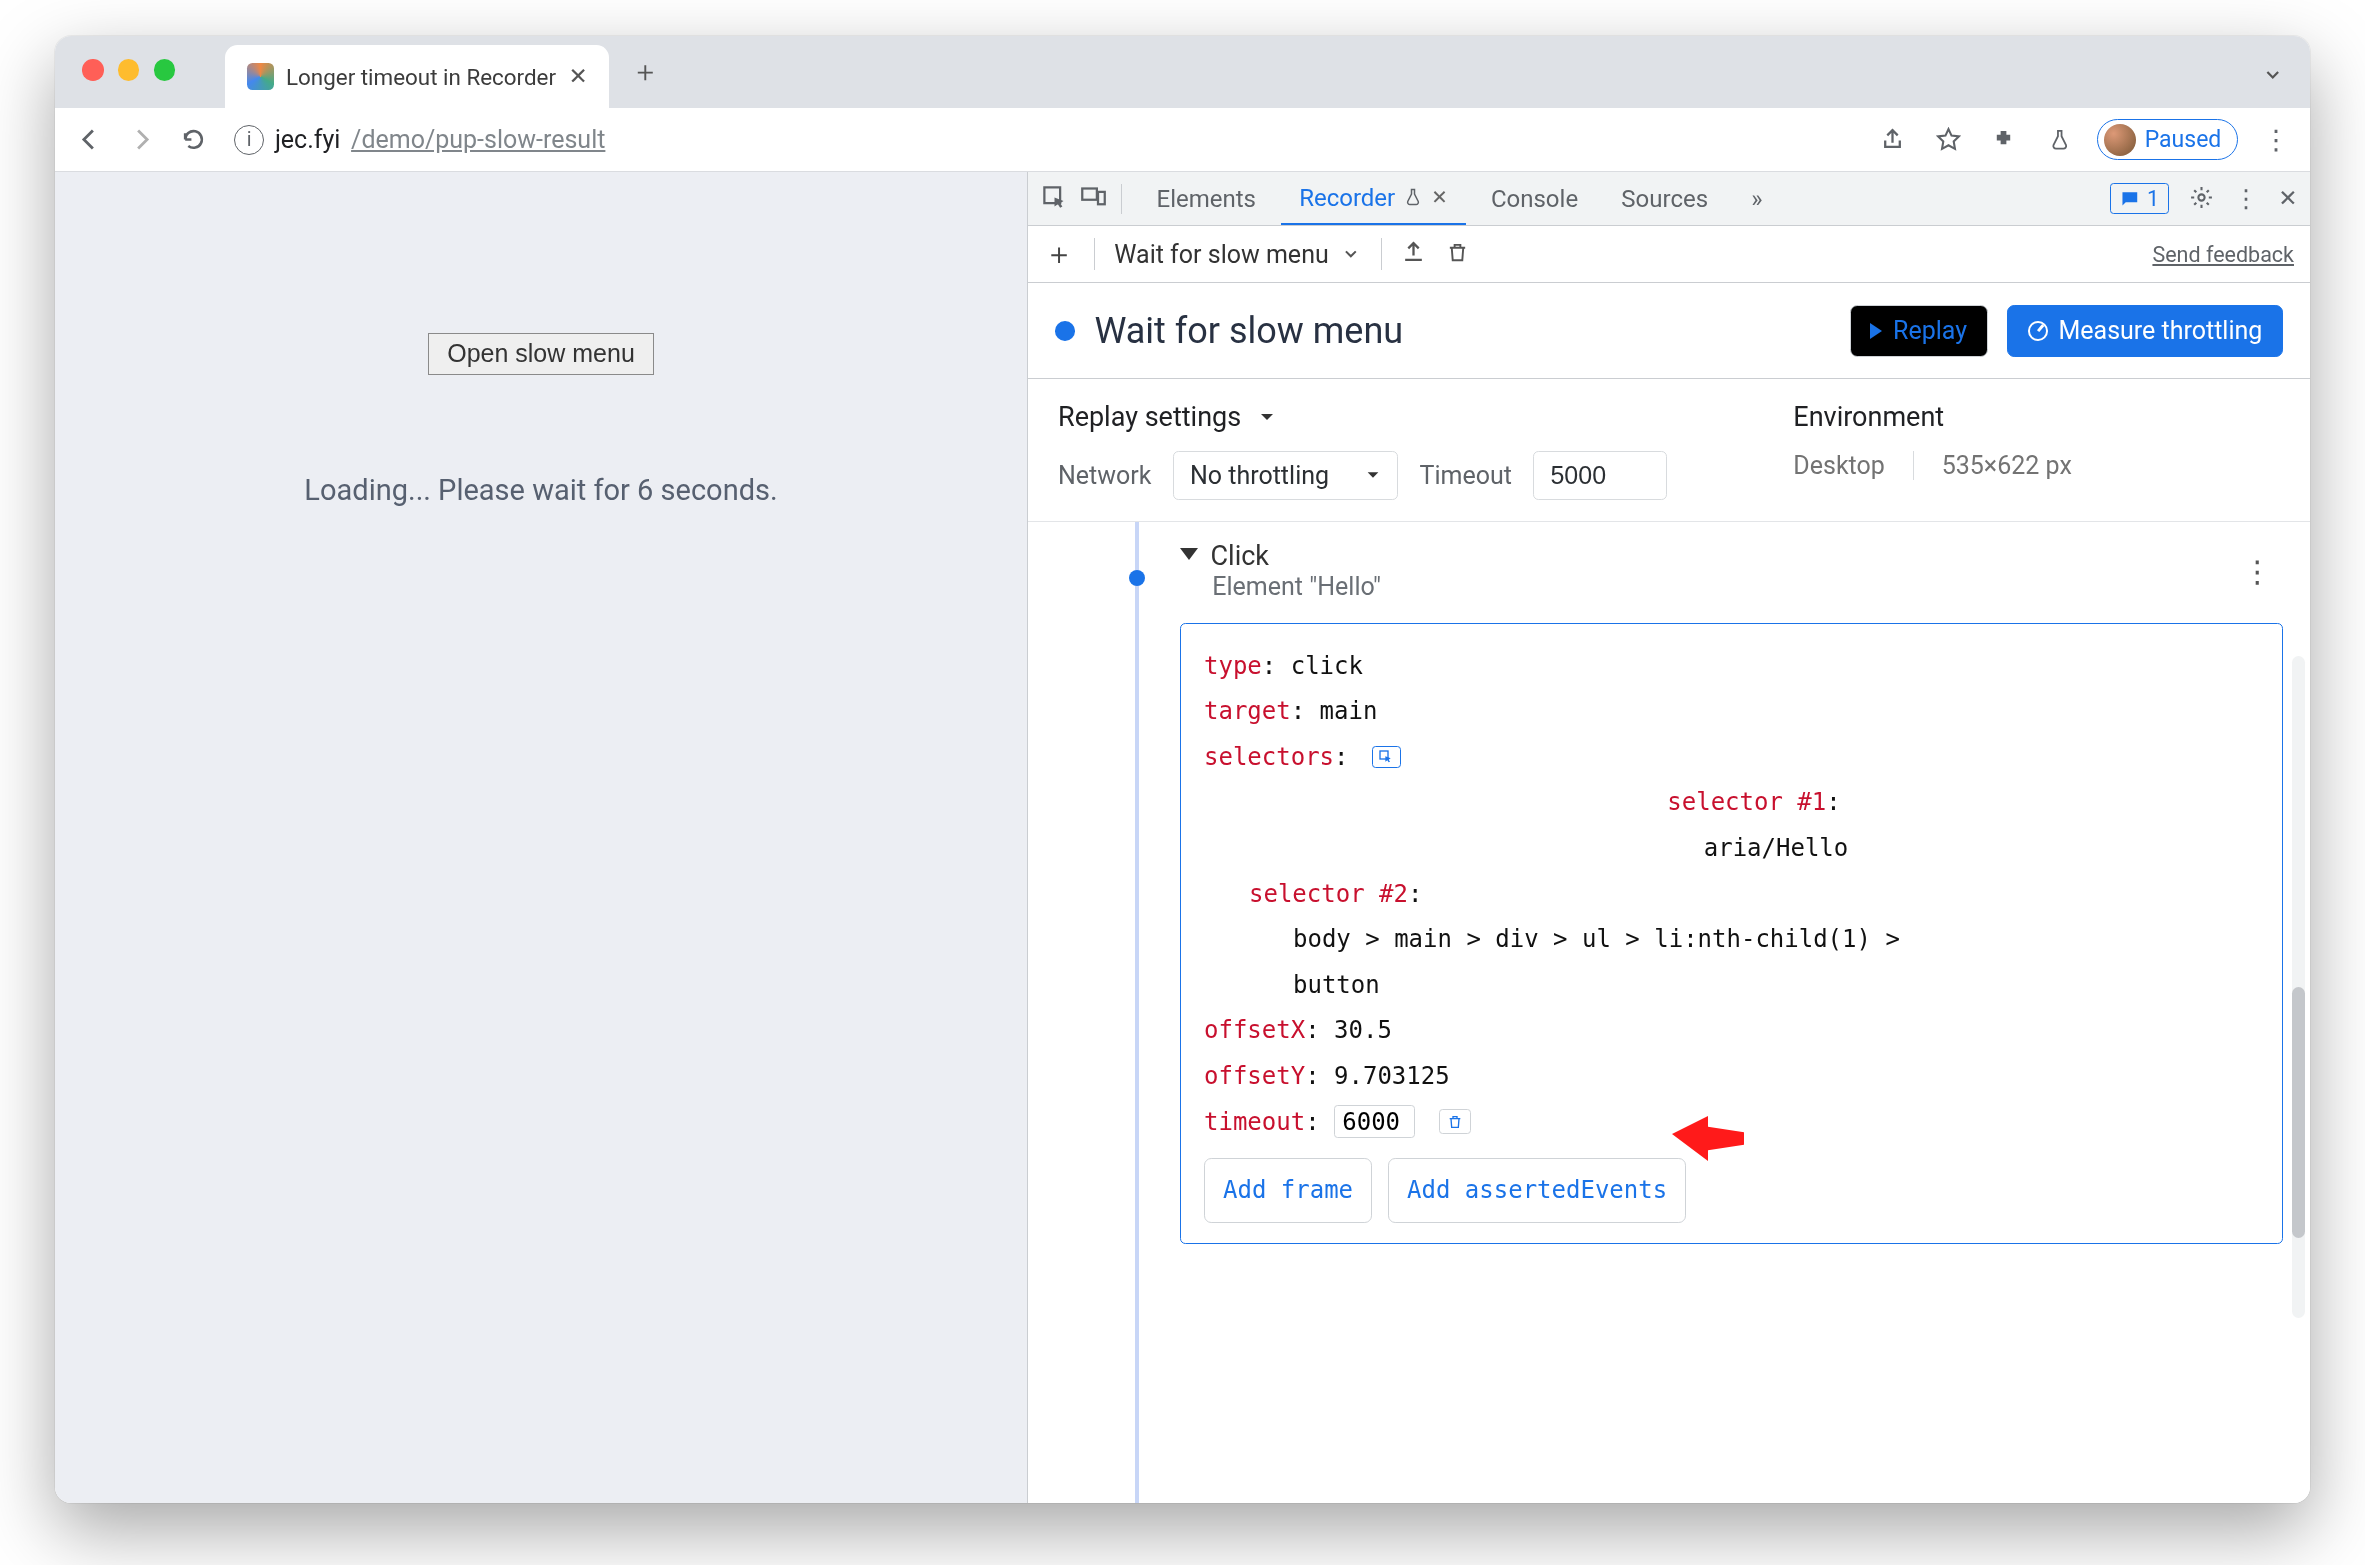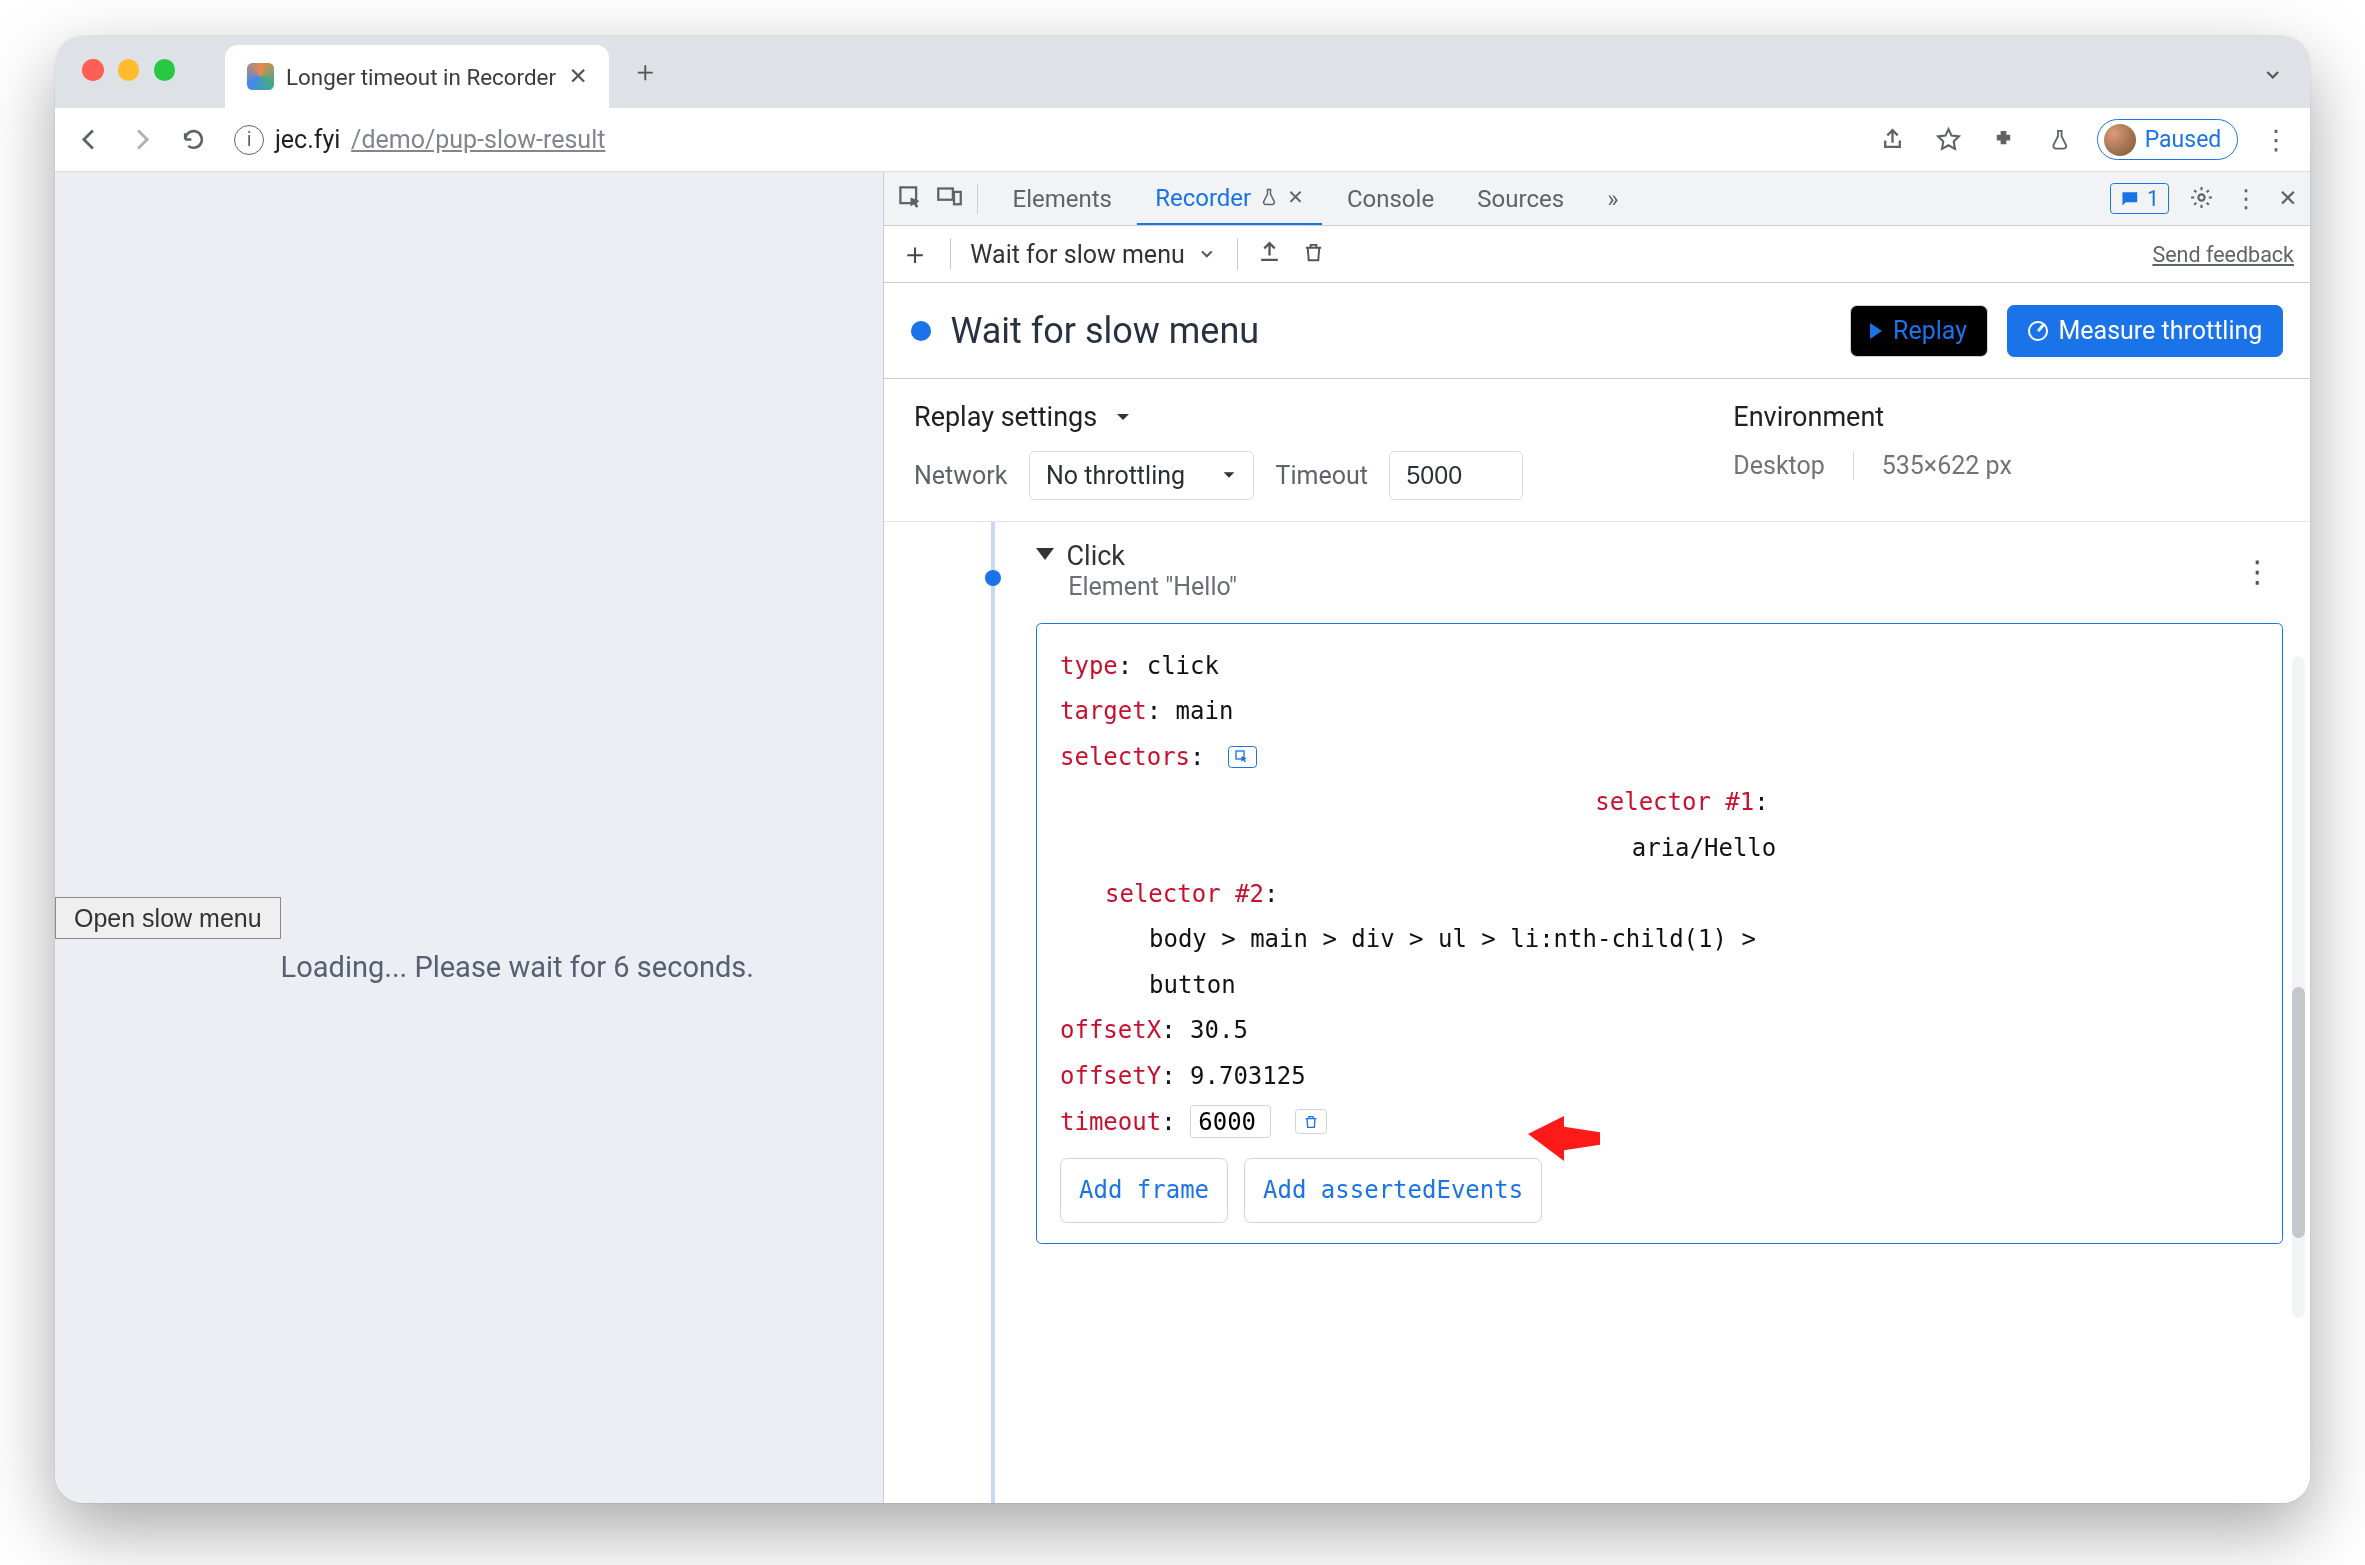--- a/index.html
+++ b/index.html
@@ -6,21 +6,21 @@
   html, body { width: 100%; height: 100%; }
   body {
     font-family: -apple-system, BlinkMacSystemFont, "Segoe UI", Roboto, sans-serif;
     background: #fff;
     display:flex; align-items:flex-start; justify-content:center;
     padding:36px;
   }
   .window {
     width: 2255px;
     height: 1467px;
-    border-radius: 28px;
+    border-radius: 16px;
     background:#fff;
     box-shadow: 0 27px 72px rgba(0,0,0,0.35), 0 0 0 0.9px rgba(0,0,0,0.05);
     overflow:hidden;
     position:relative;
     display:flex; flex-direction:column;
   }
   
   .tabstrip {
     height: 72px;
     background:#dee1e6;
@@ -71,23 +71,23 @@
   .toolbar-right{ margin-left:auto; display:flex; align-items:center; gap:19.7px;}
   .paused-pill{
     border:1.8px solid #1a73e8; border-radius:27px; padding:3.6px 16px 3.6px 5.4px;
     display:flex; align-items:center; gap:9px; color:#1a73e8; font-size:23px;
   }
   .avatar{ width:32px;height:32px;border-radius:50%; background:radial-gradient(circle at 30% 30%, #d97, #753);}
 
   
   .content{ flex:1; display:flex; min-height:0;}
   .page-left{
-    width: 828px;
+    width: 972px;
     background:#eceef3;
-    display:flex; align-items:center;
+    display:flex; flex-direction:column; align-items:center;
     padding-top: 161px;
     font-size:27px; color:#3a3f47;
   }
   .open-btn{
     background:#efefef; border:1.8px solid #8a8a8a; padding:5.4px 18px; font-size:25px; color:#333;
     cursor:pointer;
   }
   .loading-text{ margin-top:98px; font-size:29px; color:#576070;}
 
   

